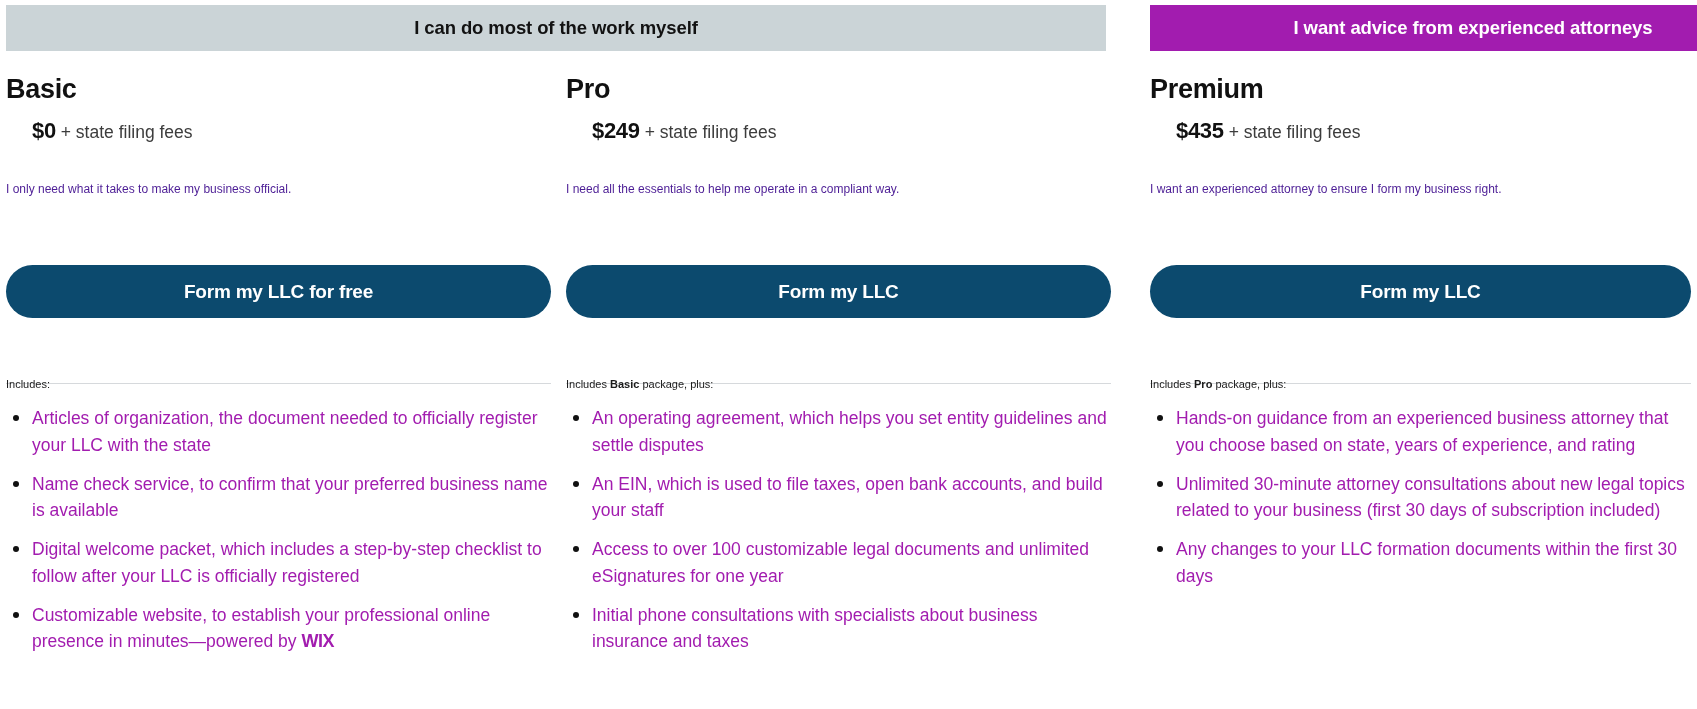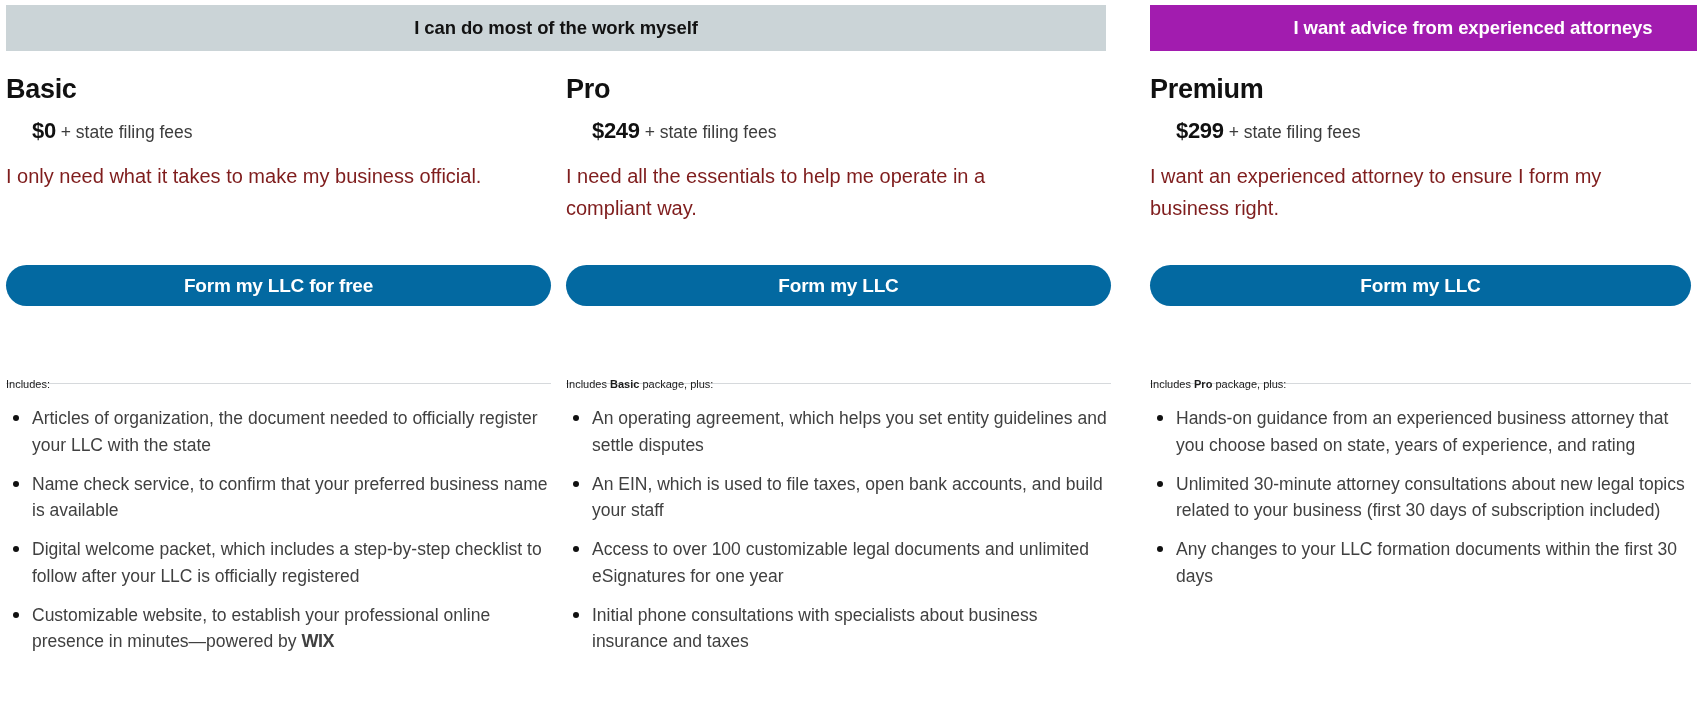--- a/index.html
+++ b/index.html
@@ -102,44 +102,44 @@
     letter-spacing: -0.3px;
   }
 
   .price-suffix {
     font-size: 17.5px;
     color: #3c3c3c;
     font-weight: normal;
   }
 
   .plan-desc {
-    margin-top: 17px;
-    font-size: 20px;
+    margin-top: 36px;
+    font-size: 12px;
     line-height: 1.58;
-    color: #7f1d1d;
+    color: #4c1d95;
     max-width: 505px;
   }
 
   
   .cta-wrap {
     position: absolute;
     top: 214px;
     left: 0;
     width: 100%;
   }
 
   .cta {
     display: flex;
     align-items: center;
     justify-content: center;
     width: 100%;
-    height: 41px;
+    height: 53px;
     border: none;
     border-radius: 30px;
-    background: #0369a1;
+    background: #0c4a6e;
     color: #ffffff;
     font-family: "Liberation Sans", sans-serif;
     font-size: 19px;
     font-weight: bold;
     letter-spacing: -0.2px;
     cursor: pointer;
   }
 
   
   .divider {
@@ -172,21 +172,21 @@
     list-style: none;
     margin-top: 14px;
   }
 
   .feature-item {
     position: relative;
     padding-left: 26px;
     margin-bottom: 13px;
     font-size: 17.5px;
     line-height: 1.5;
-    color: #404040;
+    color: #a21caf;
   }
 
   .feature-item:before {
     content: "";
     position: absolute;
     left: 7px;
     top: 10px;
     width: 6px;
     height: 6px;
     border-radius: 50%;
@@ -261,21 +261,21 @@
           <li class="feature-item">An EIN, which is used to file taxes, open bank accounts, and build your staff</li>
           <li class="feature-item">Access to over 100 customizable legal documents and unlimited eSignatures for one year</li>
           <li class="feature-item">Initial phone consultations with specialists about business insurance and taxes</li>
         </ul>
       </div>
     </div>
 
     <div class="col col-3">
       <div class="plan-name">Premium</div>
       <div class="price-line">
-        <span class="price-amount">$299</span>
+        <span class="price-amount">$435</span>
         <span class="price-suffix">+ state filing fees</span>
       </div>
       <div class="plan-desc">I want an experienced attorney to ensure I form my business right.</div>
 
       <div class="cta-wrap">
         <button class="cta">Form my LLC</button>
       </div>
 
       <div class="divider"></div>
 

